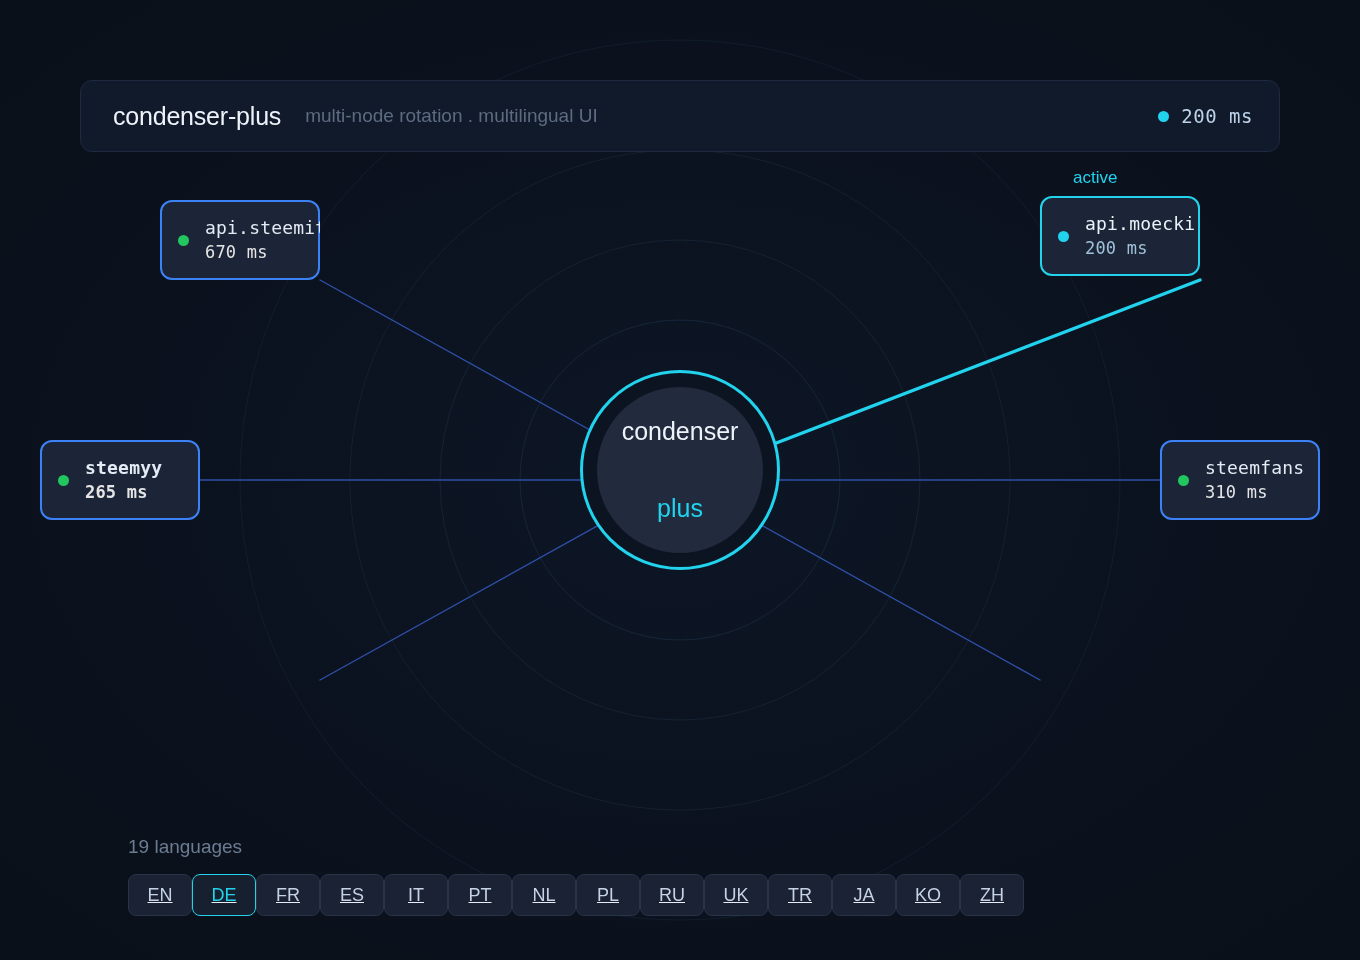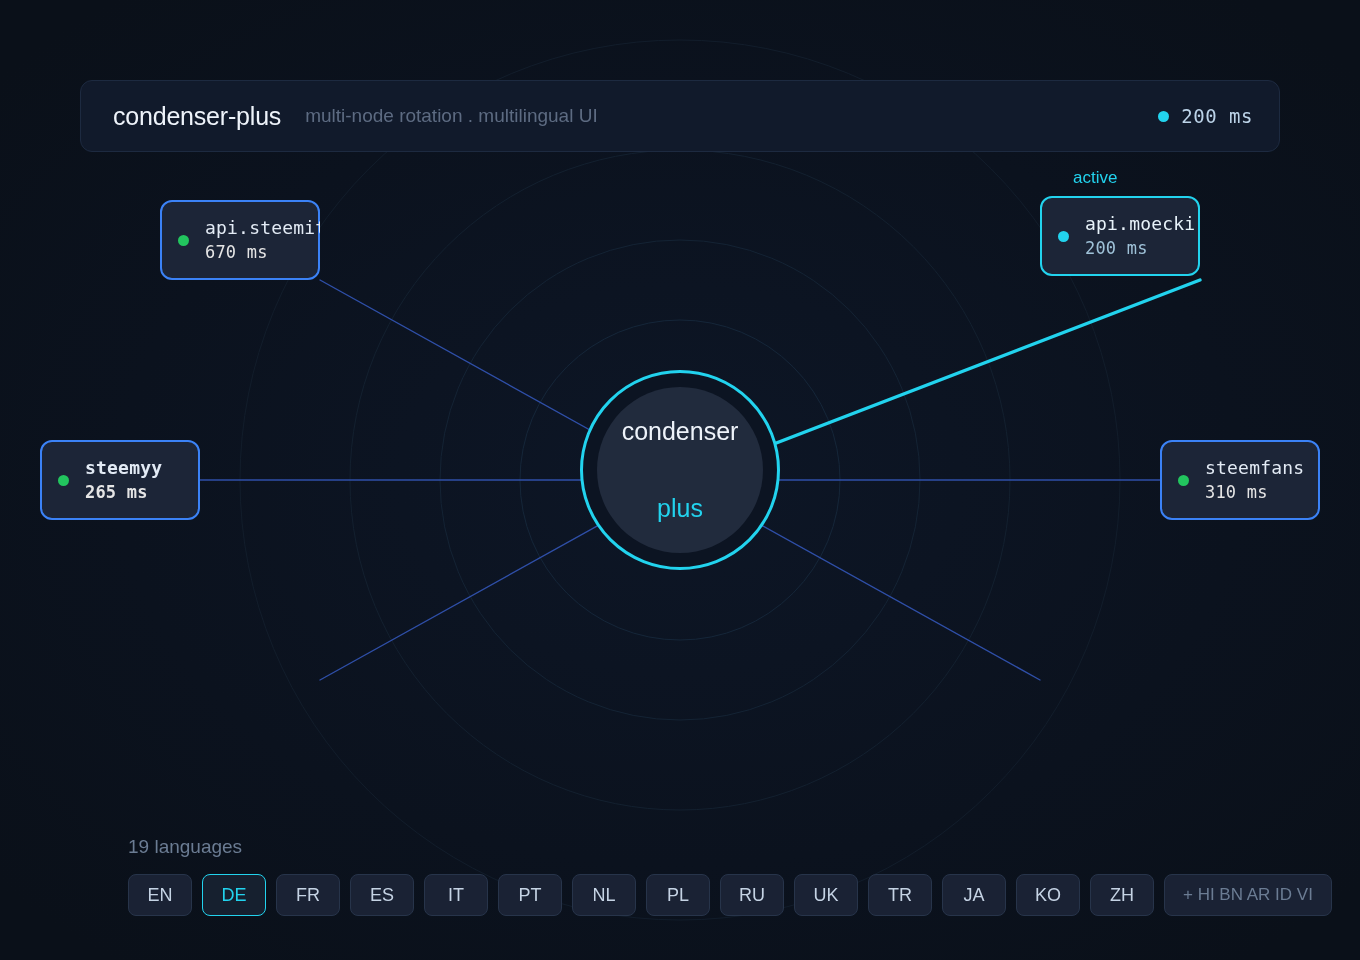--- a/index.html
+++ b/index.html
@@ -192,22 +192,22 @@
     margin-left: 16px;
   }
   #lang-count {
     font-size: 19px;
     color: #6b7c93;
     margin-bottom: 16px;
   }
   #lang-chips {
     display: flex;
     flex-wrap: nowrap;
-    gap: 10px;
-    align-items: center;
+    align-items: center;
+    text-decoration: underline;
   }
   .chip {
     box-sizing: border-box;
     height: 42px;
     min-width: 64px;
     padding: 0 16px;
     border: 1px solid #27344a;
     border-radius: 8px;
     background: #1a2234;
     color: #c5d3e4;
@@ -321,17 +321,16 @@
         <div class="chip">IT</div>
         <div class="chip">PT</div>
         <div class="chip">NL</div>
         <div class="chip">PL</div>
         <div class="chip">RU</div>
         <div class="chip">UK</div>
         <div class="chip">TR</div>
         <div class="chip">JA</div>
         <div class="chip">KO</div>
         <div class="chip">ZH</div>
-        <div class="chip more">+ HI BN AR ID VI</div>
       </div>
   </div>
 
 </div>
 
 </body></html>

